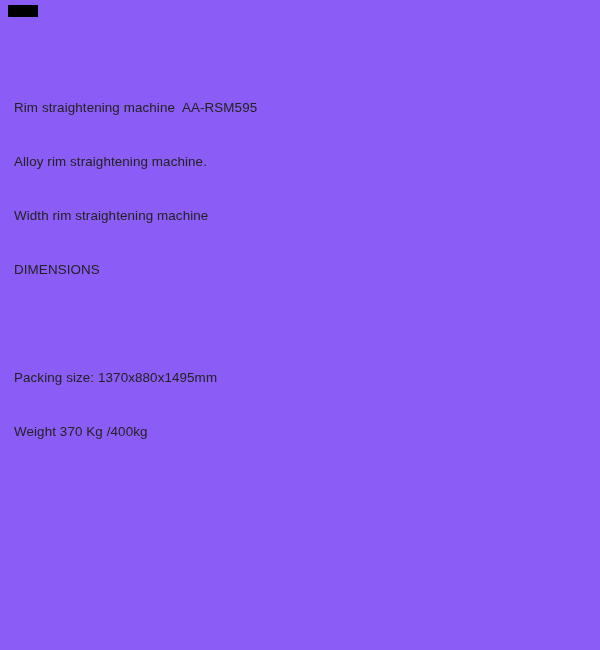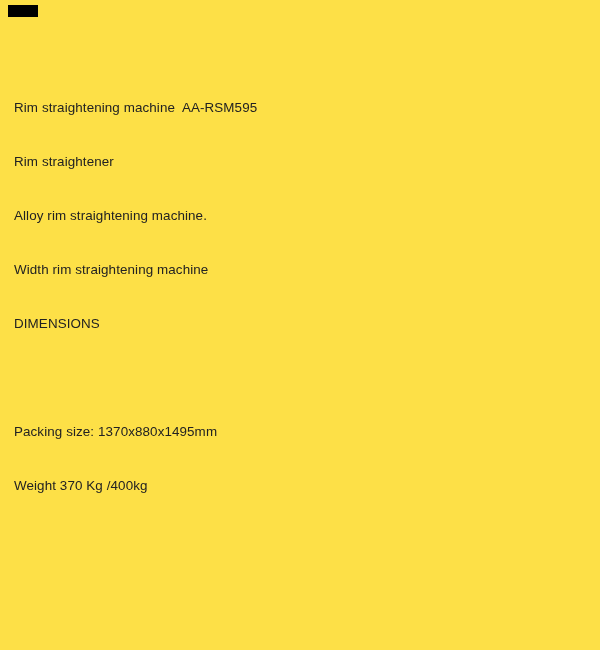--- a/index.html
+++ b/index.html
@@ -4,21 +4,21 @@
 <style>
   html, body {
     margin: 0;
     padding: 0;
     background: #ffffff;
   }
   .page {
     position: relative;
     width: 600px;
     height: 650px;
-    background: #fde047;
+    background: #8b5cf6;
     overflow: hidden;
     font-family: "Liberation Sans", sans-serif;
   }
   .marker {
     position: absolute;
     left: 8px;
     top: 5px;
     width: 30px;
     height: 12px;
     background: #000000;
@@ -38,21 +38,20 @@
     min-height: 18px;
   }
 </style>
 </head>
 <body>
 
 <div class="page">
   <div class="marker"></div>
   <div class="doc">
     <div class="line">Rim straightening machine  AA-RSM595</div>
-    <div class="line">Rim straightener</div>
     <div class="line">Alloy rim straightening machine.</div>
     <div class="line">Width rim straightening machine</div>
     <div class="line">DIMENSIONS</div>
     <div class="line"></div>
     <div class="line">Packing size: 1370x880x1495mm</div>
     <div class="line">Weight 370 Kg /400kg</div>
     
     
     
     

